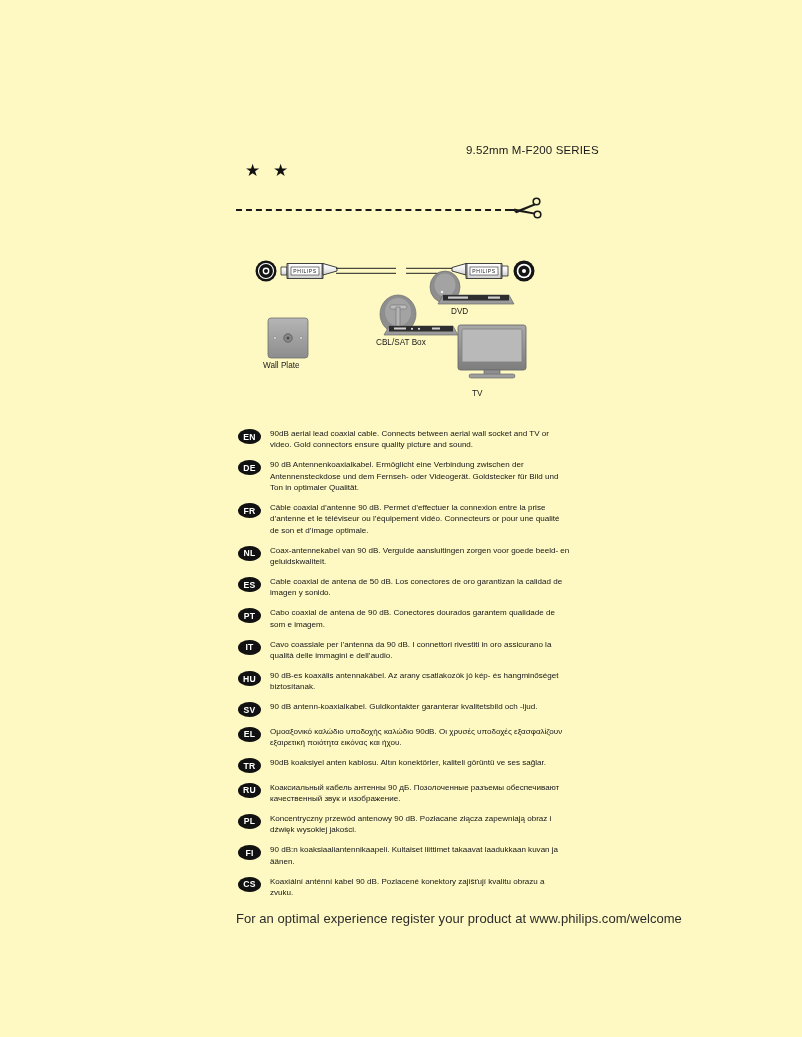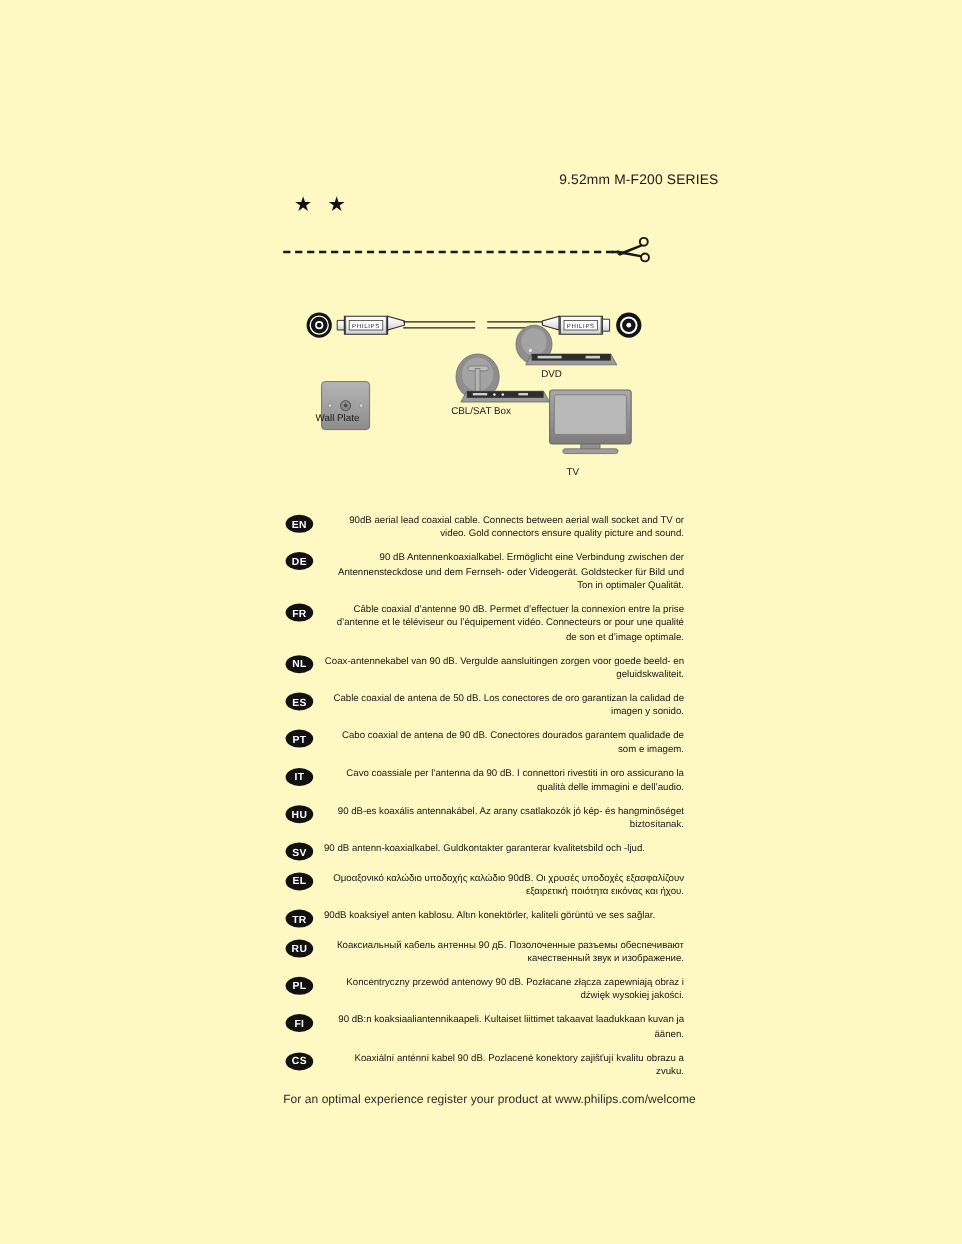--- a/index.html
+++ b/index.html
@@ -79,21 +79,20 @@
     position: absolute;
     left: 238px;
     top: 428px;
     width: 340px;
   }
   .lang-row {
     position: relative;
     display: flex;
     align-items: flex-start;
     margin-bottom: 8.5px;
-    text-align: right;
   }
   .lang-badge {
     flex: 0 0 auto;
     width: 23px;
     height: 15px;
     border-radius: 50%;
     background: #111111;
     color: #ffffff;
     font-size: 8.6px;
     font-weight: bold;
@@ -109,21 +108,21 @@
     line-height: 11.4px;
     color: #161616;
     max-width: 300px;
   }
 
   
   .footer-note {
     position: absolute;
     left: 236px;
     top: 911px;
-    font-size: 10px;
+    font-size: 13px;
     color: #2b2b2b;
     letter-spacing: 0.05px;
   }
 
   
   .ill-label {
     position: absolute;
     font-size: 8.2px;
     color: #1a1a1a;
     text-align: left;
@@ -244,21 +243,21 @@
 
       <g>
         <rect x="222" y="77" width="68" height="45" rx="2.5" fill="url(#tvGrad)" stroke="#6b6b6b" stroke-width="0.9"></rect>
         <rect x="226" y="81" width="60" height="33" rx="1.5" fill="#b9b9b9" stroke="#828282" stroke-width="0.8"></rect>
         <rect x="248" y="122" width="16" height="5" fill="#8f8f8f" stroke="#6b6b6b" stroke-width="0.7"></rect>
         <rect x="233" y="126" width="46" height="4" rx="2" fill="#9e9e9e" stroke="#6b6b6b" stroke-width="0.7"></rect>
       </g>
     </svg>
 
     
-    <div class="ill-label" style="left:27px; top:96px; width:52px;">Wall Plate</div>
+    <div class="ill-label" style="left:27px; top:113px; width:52px;">Wall Plate</div>
     <div class="ill-label" style="left:140px; top:90px; width:66px;">CBL/SAT Box</div>
     <div class="ill-label" style="left:215px; top:59px; width:50px;">DVD</div>
     <div class="ill-label" style="left:236px; top:141px; width:40px;">TV</div>
   </div>
 
   <div class="lang-list">
 
   <div class="lang-row">
         <div class="lang-badge">EN</div>
         <div class="lang-text">90dB aerial lead coaxial cable. Connects between aerial wall socket and TV or video. Gold connectors ensure quality picture and sound.</div>

